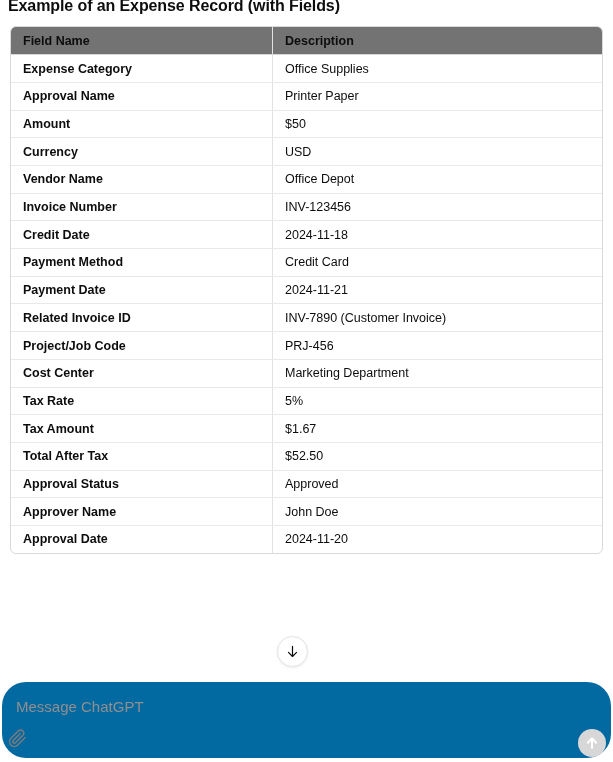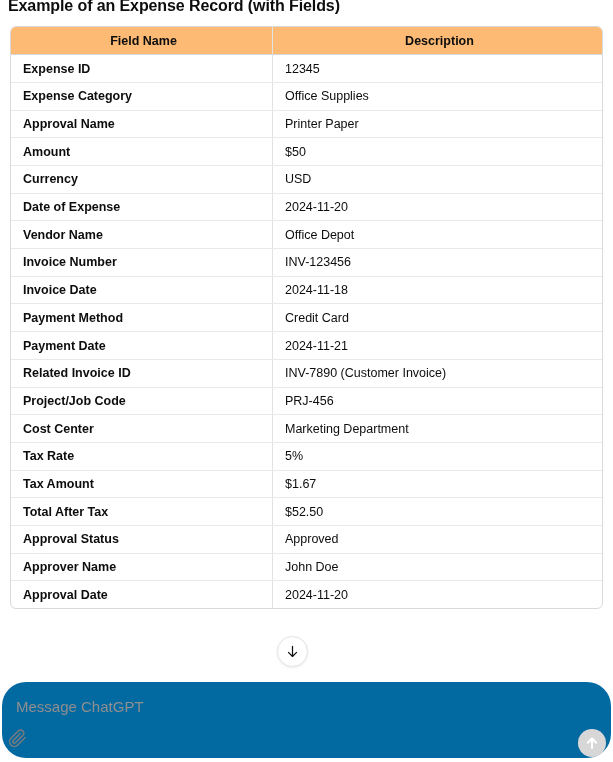--- a/index.html
+++ b/index.html
@@ -18,21 +18,21 @@
   .table-wrap {
     position:absolute; top:26px; left:10px; width:593px;
     border:1px solid #d9d9d9; border-radius:6px;
     overflow:hidden; background:#ffffff; box-sizing:border-box;
   }
   table.expense-table {
     width:100%; border-collapse:collapse; font-size:12.5px; color:#0d0d0d;
     table-layout:fixed;
   }
   table.expense-table th {
-    background:#fdba74; text-align:center; font-weight:700;
+    background:#737373; text-align:left; font-weight:700;
     height:27.3px; padding:0 8px 0 12px;
     border-bottom:1px solid #d7d7d7; font-size:12.5px;
   }
   table.expense-table th:first-child,
   table.expense-table td:first-child {
     width:241px; border-right:1px solid #e2e2e2;
   }
   table.expense-table td {
     height:26.7px; padding:0 8px 0 12px;
     border-bottom:1px solid #e9e9e9;
@@ -83,53 +83,45 @@
 <div class="table-wrap">
   <table class="expense-table">
     <thead>
       <tr>
         <th>Field Name</th>
         <th>Description</th>
       </tr>
     </thead>
     <tbody>
         <tr>
-          <td>Expense ID</td>
-          <td>12345</td>
-        </tr>
-        <tr>
           <td>Expense Category</td>
           <td>Office Supplies</td>
         </tr>
         <tr>
           <td>Approval Name</td>
           <td>Printer Paper</td>
         </tr>
         <tr>
           <td>Amount</td>
           <td>$50</td>
         </tr>
         <tr>
           <td>Currency</td>
           <td>USD</td>
         </tr>
         <tr>
-          <td>Date of Expense</td>
-          <td>2024-11-20</td>
-        </tr>
-        <tr>
           <td>Vendor Name</td>
           <td>Office Depot</td>
         </tr>
         <tr>
           <td>Invoice Number</td>
           <td>INV-123456</td>
         </tr>
         <tr>
-          <td>Invoice Date</td>
+          <td>Credit Date</td>
           <td>2024-11-18</td>
         </tr>
         <tr>
           <td>Payment Method</td>
           <td>Credit Card</td>
         </tr>
         <tr>
           <td>Payment Date</td>
           <td>2024-11-21</td>
         </tr>

